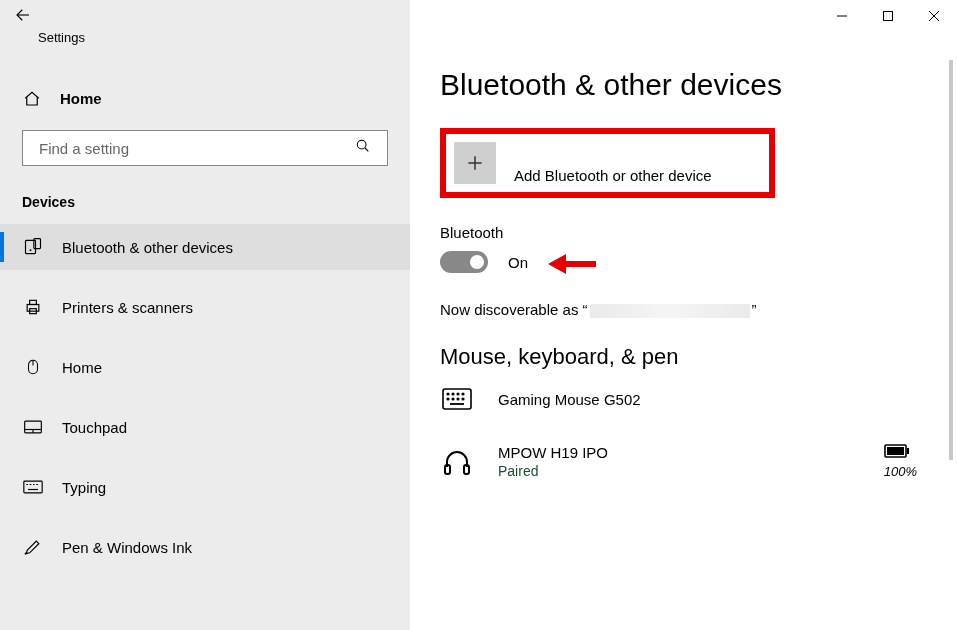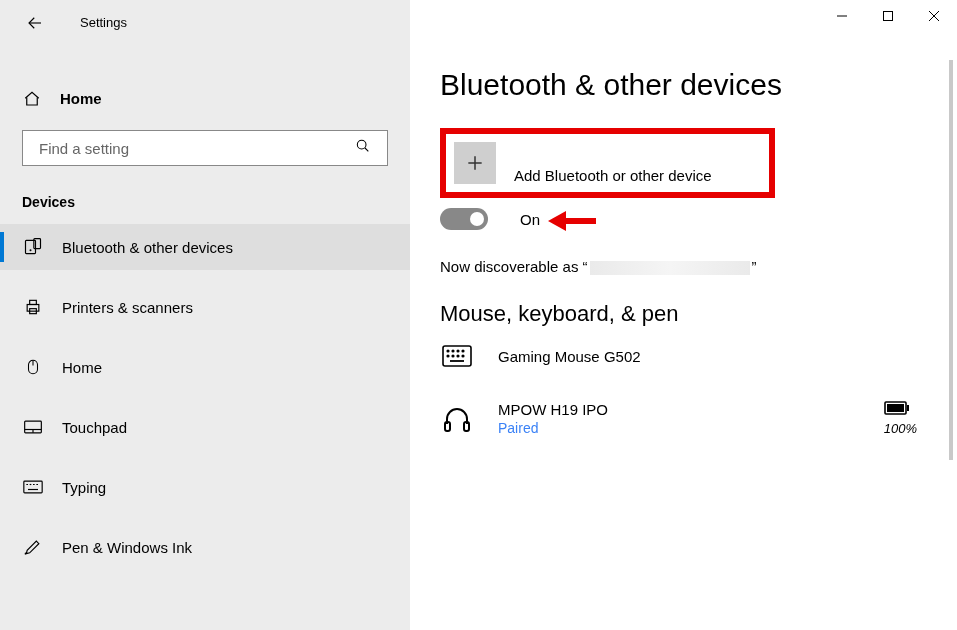--- a/index.html
+++ b/index.html
@@ -7,21 +7,21 @@
 
 .window { display: flex; width: 957px; height: 630px; position: relative; }
 
 
 .titlebar-controls { position: absolute; top: 0; right: 0; display: flex; z-index: 10; }
 .titlebar-btn { width: 46px; height: 32px; display: flex; align-items: center; justify-content: center; font-size: 10px; color: #000; cursor: default; }
 .titlebar-btn svg { width: 10px; height: 10px; stroke: #000; stroke-width: 1; fill: none; }
 
 
 .sidebar { width: 410px; height: 100%; background: #ececec; padding: 0; position: relative; }
-.sidebar-top { display: flex; align-items: center; height: 45px; padding-left: 20px; }
+.sidebar-top { display: flex; height: 45px; padding-left: 8px; flex-direction: column; }
 .back-btn { width: 30px; height: 30px; display: flex; align-items: center; justify-content: center; }
 .back-btn svg { width: 18px; height: 18px; stroke: #000; stroke-width: 1.5; fill: none; }
 .window-title { font-size: 13px; margin-left: 30px; color: #000; }
 
 .home-row { display: flex; align-items: flex-start; padding: 10px 0 10px 22px; margin-top: 35px; font-weight: bold; }
 .home-row .icon-slot { width: 20px; display:flex; justify-content:center; }
 .home-row span.label { font-size: 15px; margin-left: 18px; }
 
 .search-box { margin: 12px 22px 0 22px; height: 36px; border: 1px solid #888; background: #fff; display: flex; align-items: center; padding: 0 16px; }
 .search-box input { border: none; outline: none; flex: 1; font-size: 15px; color: #555; background: transparent; }
@@ -40,36 +40,36 @@
 
 .main { flex: 1; height: 100%; background: #fff; position: relative; padding: 0 30px 0 30px; overflow: hidden; }
 .page-title { font-size: 30px; font-weight: 400; margin-top: 68px; margin-bottom: 26px; }
 
 .add-device-row { display:flex; align-items:flex-end; gap:18px; padding:8px 10px 8px 8px; border:6px solid #e60000; width:335px; }
 .plus-box { width:42px; height:42px; background:#cfcfcf; display:flex; align-items:center; justify-content:center; }
 .plus-box svg { width:20px; height:20px; stroke:#333; stroke-width:1.8; }
 .add-device-row .label { font-size:15px; }
 
 .bt-label { font-size:15px; margin-top:26px; }
-.toggle-row { display:flex; align-items:center; gap:32px; margin-top:10px; position:relative; }
+.toggle-row { display:flex; align-items:center; gap:20px; margin-top:10px; position:relative; }
 .toggle { width:48px; height:22px; border-radius:11px; background:#888; position:relative; }
 .toggle .knob { width:14px; height:14px; border-radius:50%; background:#fff; position:absolute; top:4px; right:4px; }
 .toggle-state { font-size:15px; }
 .arrow-annot { position:absolute; left:108px; top:-2px; }
 .arrow-annot svg { width:50px; height:30px; }
 
 .discover { font-size:15px; margin-top:28px; }
 .discover .blur { display:inline-block; width:160px; height:14px; background: linear-gradient(90deg,#eaeaea,#f5f5f5,#eaeaea); vertical-align:middle; margin:0 2px; }
 
 .sub-title { font-size:22px; font-weight:400; margin-top:26px; }
 
 .device-row { display:flex; align-items:center; gap:24px; margin-top:18px; }
 .device-icon { width:34px; display:flex; justify-content:center; }
 .device-text .name { font-size:15px; }
-.device-text .status { font-size:14px; color:#3b82f6; margin-top:2px; }
+.device-text .status { font-size:14px; color:#14532d; margin-top:2px; }
 .battery-col { margin-left:auto; margin-right:10px; display:flex; flex-direction:column; align-items:flex-start;font-style:italic; }
 .battery-col .pct { font-size:13px; margin-top:2px; }
 
 .scrollbar { position:absolute; right:4px; top:60px; width:4px; height:400px; background:#c9c9c9; }
 
 
 svg { stroke:#000; fill:none; }
 </style>
 </head>
 <body>
@@ -209,20 +209,21 @@
     <div class="add-device-row">
       <div class="plus-box">
         <svg viewBox="0 0 24 24">
             <line x1="12" y1="4" x2="12" y2="20"></line>
             <line x1="4" y1="12" x2="20" y2="12"></line>
           </svg>
       </div>
       <span class="label">Add Bluetooth or other device</span>
     </div>
 
+    <div class="bt-label">Bluetooth</div>
     <div class="toggle-row">
       <div class="toggle">
           <div class="knob"></div>
         </div>
       <span class="toggle-state">On</span>
       <div class="arrow-annot">
         <svg viewBox="0 0 50 30">
             <line x1="48" y1="15" x2="12" y2="15" stroke="#e60000" stroke-width="6"></line>
             <polygon points="0,15 18,5 18,25" fill="#e60000" stroke="none"></polygon>
           </svg>

